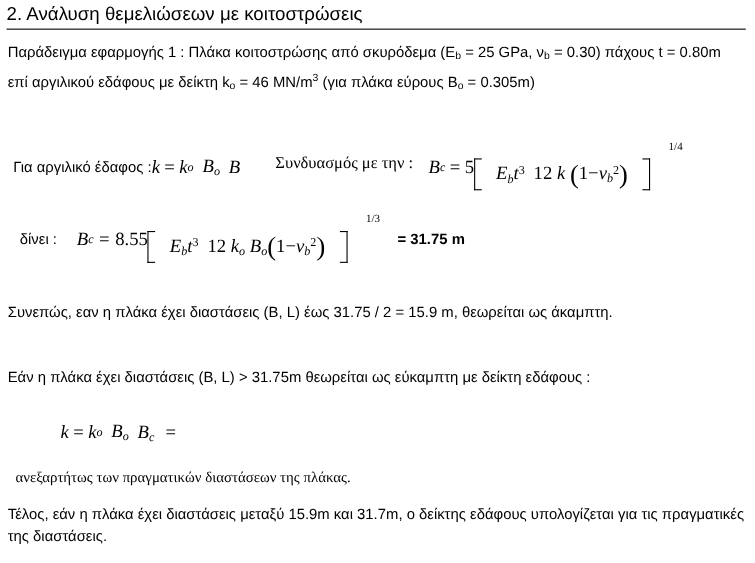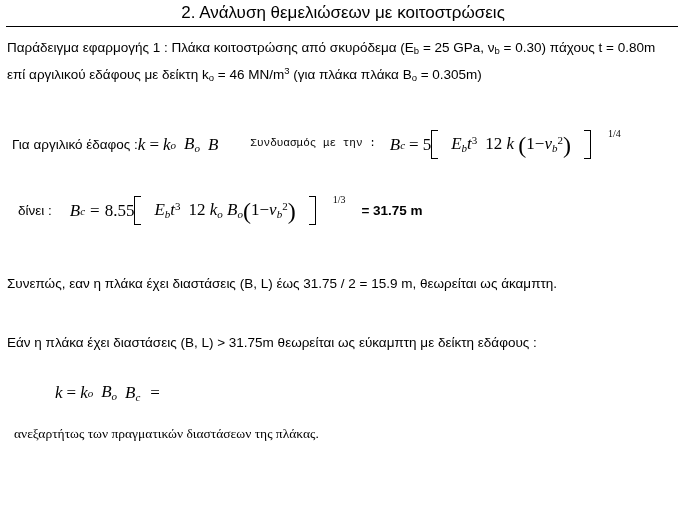--- a/index.html
+++ b/index.html
@@ -20,21 +20,20 @@
     width: 686px;
     height: 512px;
     box-sizing: border-box;
   }
   
   .title-block {
     position: absolute;
     left: 6px;
     top: 2px;
     width: 674px;
-    text-align: center;
   }
   .title {
     font-size: 17px;
     line-height: 22px;
     color: #000;
     white-space: nowrap;
   }
   .title-rule {
     margin-top: 2px;
     border-bottom: 1px solid #000;
@@ -92,20 +91,21 @@
   .frac .top { padding: 0 4px 1px 4px; }
   .frac .bar { width: 100%; height: 1px; background: #000; }
   .frac .bot { padding: 1px 4px 0 4px; }
 
   
   .bigbr {
     display: inline-flex;
     align-items: center;
     position: relative;
     padding: 0 3px;
+    margin-top: 14px;
   }
   .bigbr::before, .bigbr::after {
     content: "";
     position: absolute;
     top: 0;
     bottom: 0;
     width: 6px;
     border-top: 1.4px solid #000;
     border-bottom: 1.4px solid #000;
   }
@@ -128,40 +128,40 @@
     vertical-align: middle;
   }
   .eqtail {
     font-size: 13.5px;
     margin-left: 16px;
     white-space: nowrap;
     font-family: "Liberation Sans", sans-serif;
     font-weight: bold;
   }
   .eqtail-mid {
-    font-size: 11px;
+    font-size: 15px;
     margin: 0 14px 4px 24px;
     white-space: nowrap;
-    font-family: Liberation Mono, monospace;
+    font-family: Liberation Serif, serif;
   }
 </style>
 </head>
 <body>
 
 <div class="page">
 
   <div class="title-block">
     <div class="title">2. Ανάλυση θεμελιώσεων με κοιτοστρώσεις</div>
     <div class="title-rule"></div>
   </div>
 
   <div class="para p-intro">
     <span>Παράδειγμα εφαρμογής 1 : Πλάκα κοιτοστρώσης από σκυρόδεμα (E</span><sub>b</sub><span> = 25 GPa, ν</span><sub>b</sub><span> =</span>
     <span>0.30) πάχους t = 0.80m επί αργιλικού εδάφους με δείκτη k</span><sub>o</sub><span> = 46 MN/m</span><sup>3</sup><span> (για πλάκα</span>
-    <span>πλάκα B</span><sub>o</sub><span> = 0.305m)</span>
+    <span>εύρους B</span><sub>o</sub><span> = 0.305m)</span>
   </div>
 
   <div class="eqrow r1">
     <span class="lbl">Για αργιλικό έδαφος :</span>
 
     <span class="math">
       <span>k</span>
       <span style="font-style:normal;margin:0 4px;">=</span>
       <span>k</span>
         <span class="vsub">o</span>
@@ -232,14 +232,18 @@
         <span class="top"><span>B</span><span class="vsub">o</span></span>
         <span class="bar"></span>
         <span class="bot"><span>B</span><span class="vsub">c</span></span>
       </span>
       <span style="font-style:normal;margin-left:2px;">=</span>
     </span>
   </div>
 
   <div class="para p-indep">ανεξαρτήτως των πραγματικών διαστάσεων της πλάκας.</div>
 
+  <div class="para p-final">
+    <span>Τέλος, εάν η πλάκα έχει διαστάσεις μεταξύ 15.9m και 31.7m, ο δείκτης εδάφους</span>
+    <span>υπολογίζεται για τις πραγματικές της διαστάσεις.</span>
+  </div>
 
 </div>
 
 </body></html>

